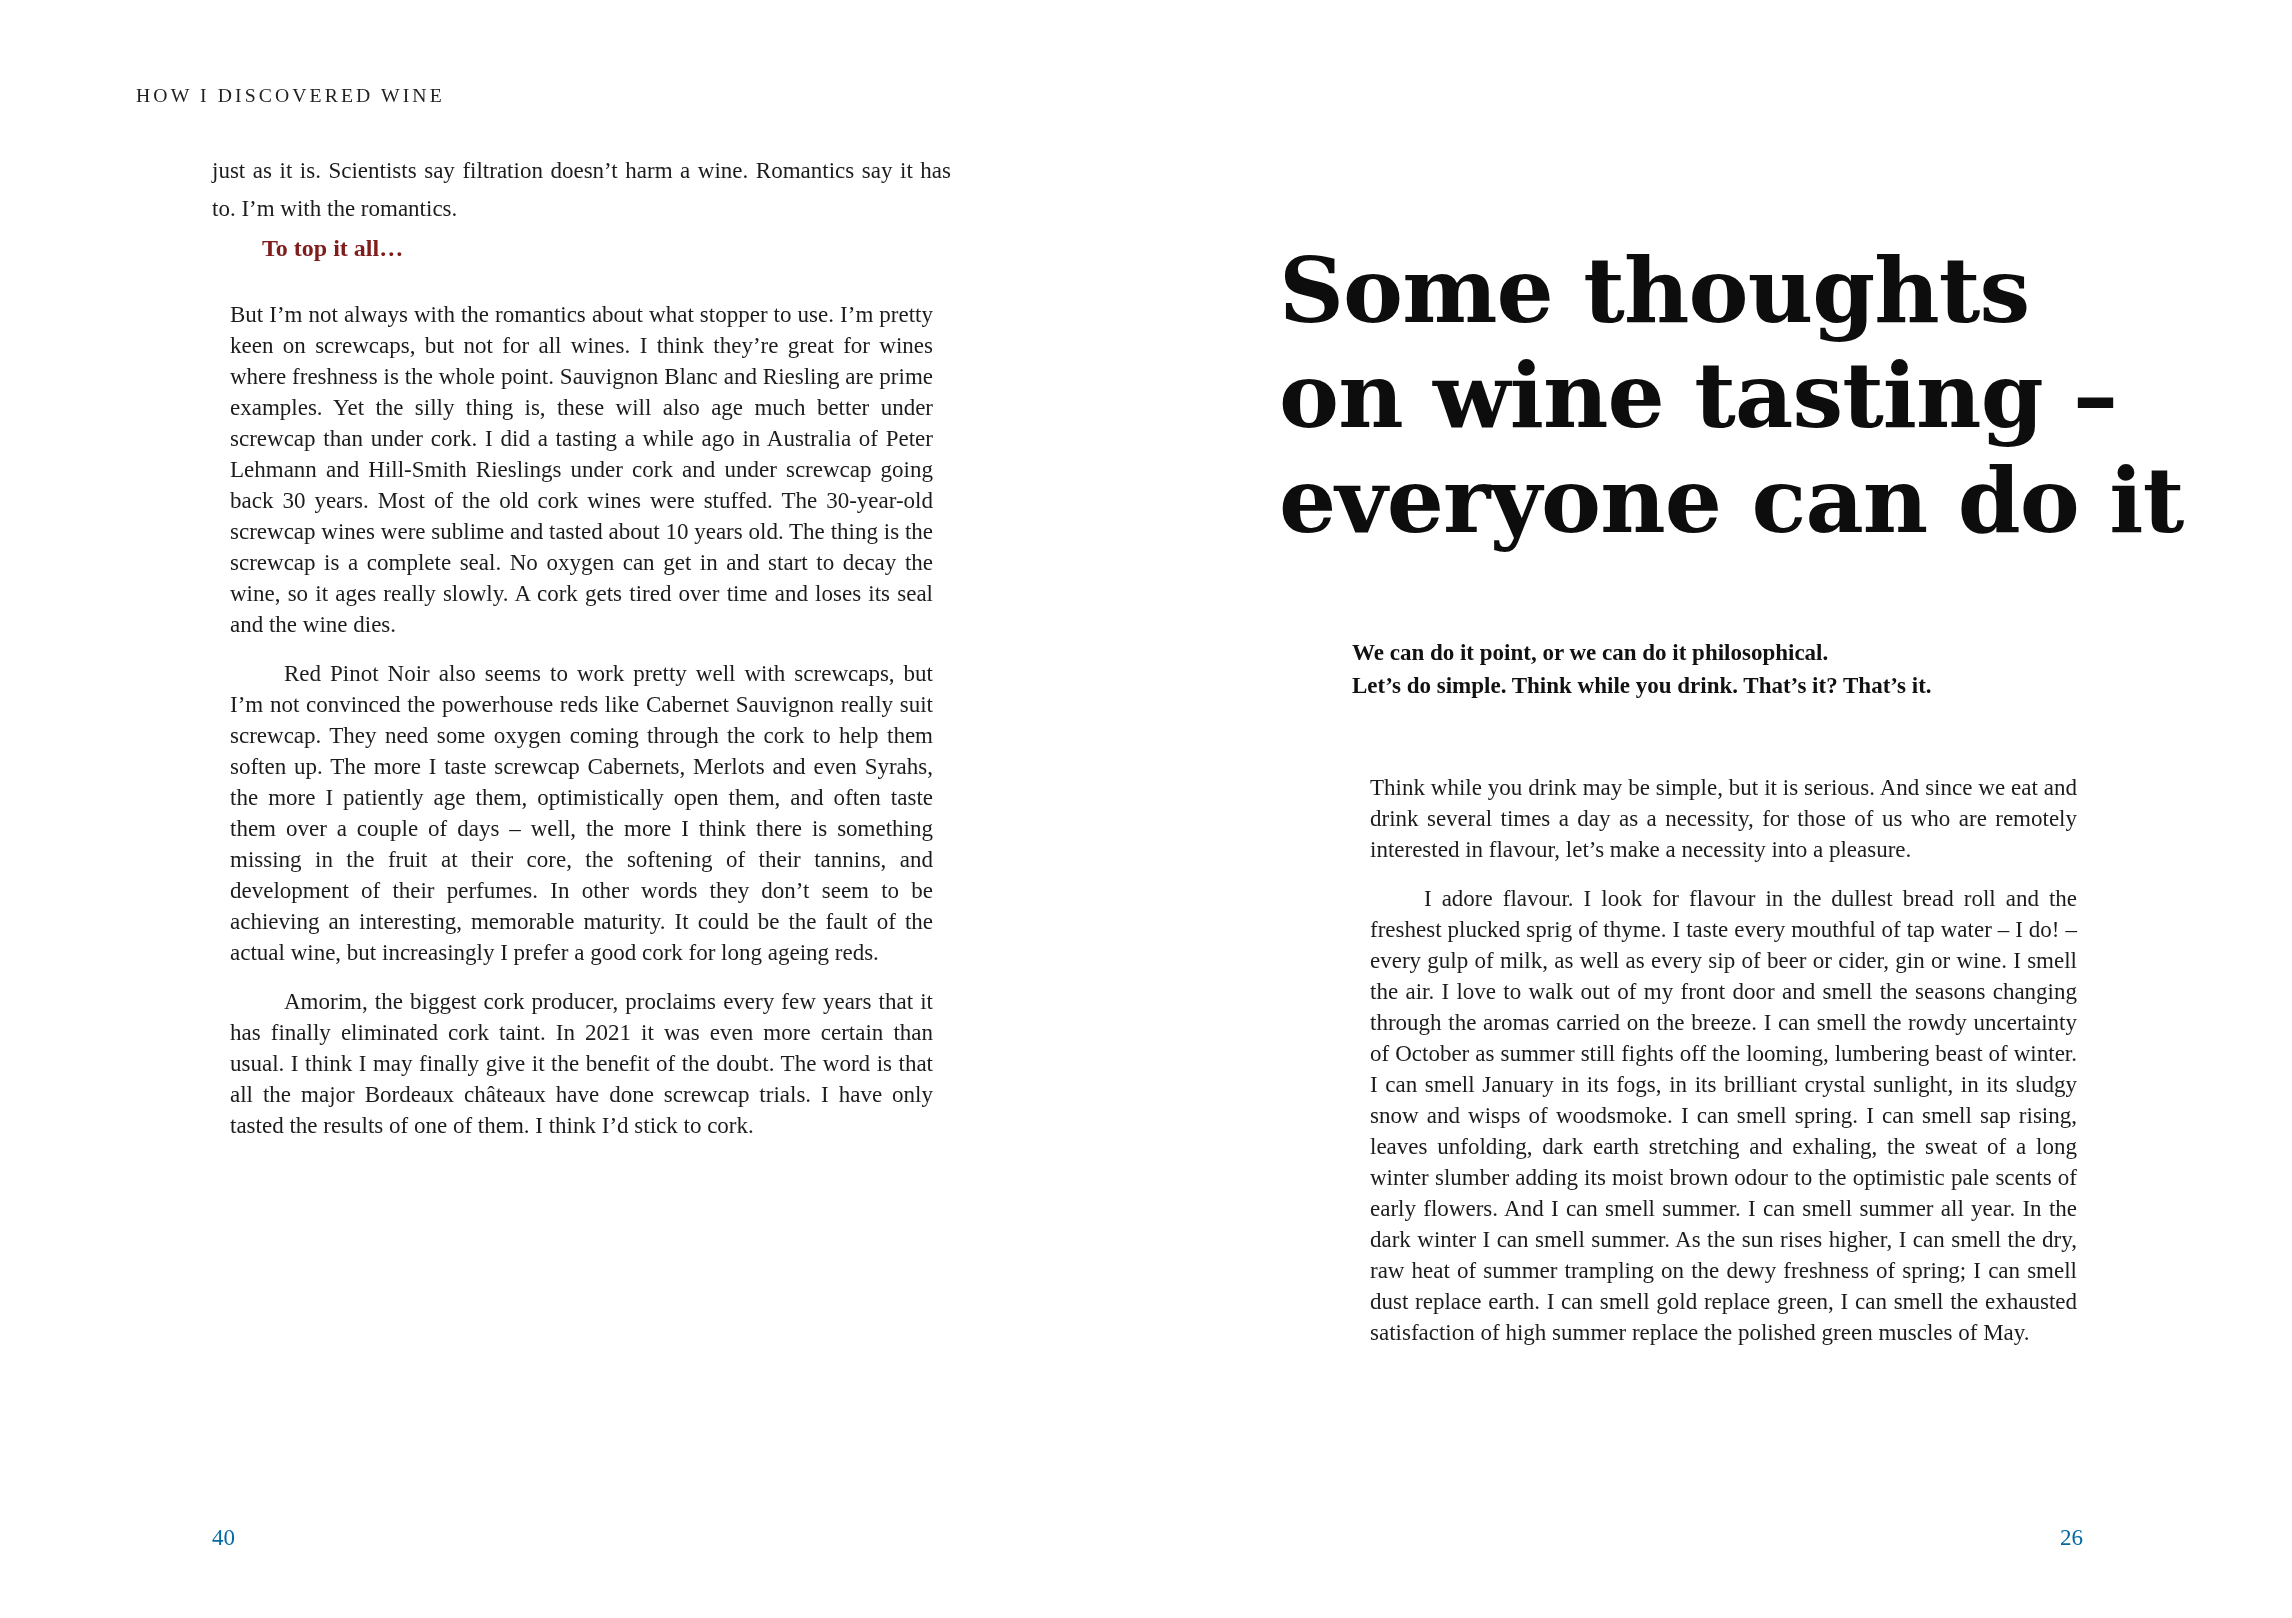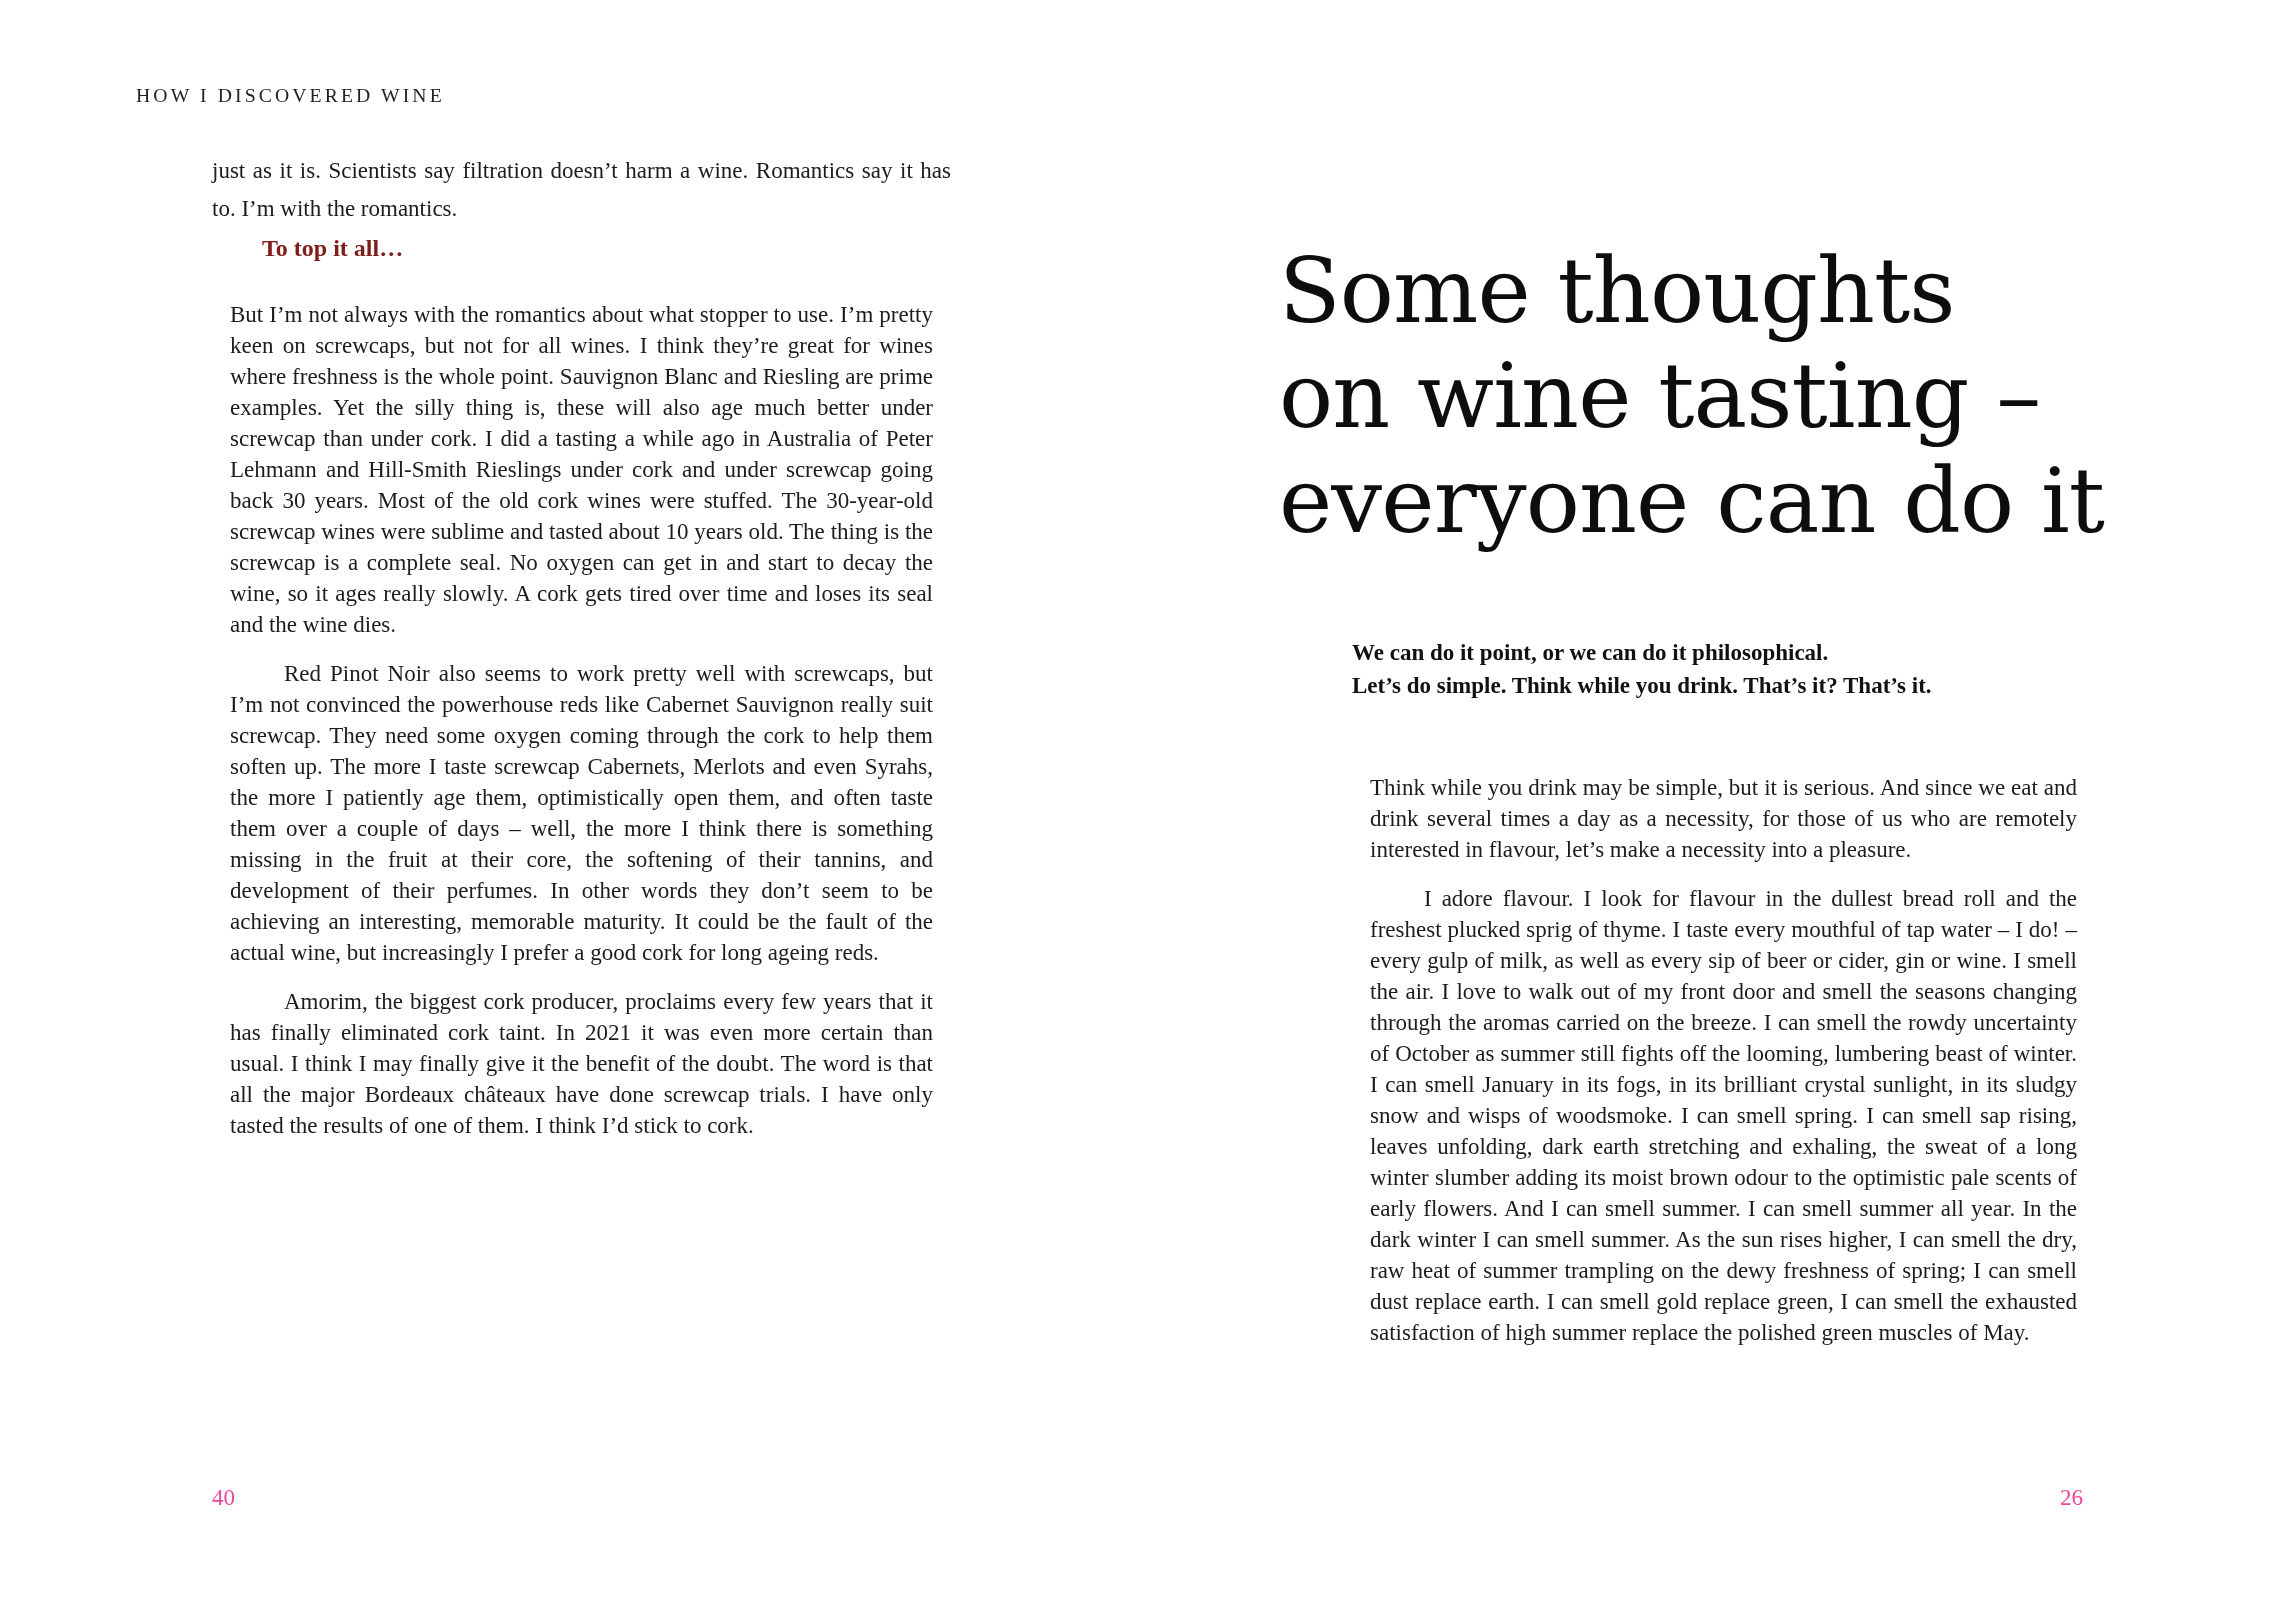--- a/index.html
+++ b/index.html
@@ -28,29 +28,29 @@
     font-size:24px; font-weight:bold; color:#7f1d1d;
     white-space:nowrap;
   }
   .left-body {
     position:absolute; left:212px; top:281px; width:739px;
     font-size:23px; line-height:31px; text-align:justify;
   }
   .left-body p, .right-body p { margin:18px; }
   .left-body p + p, .right-body p + p { text-indent:54px; }
 
-  .pagenum { position:absolute; font-size:23px; color:#ec4899; }
+  .pagenum { position:absolute; font-size:23px; color:#0369a1;margin-top:40px; }
   .pagenum-left  { left:212px;  top:1485px; }
   .pagenum-right { left:2060px; top:1485px; }
 
   
   .chapter-title {
     position:absolute; left:1279px; top:238px;
     font-family:"DejaVu Serif", serif;
-    font-weight:normal;
+    font-weight:bold;
     font-size:90px; line-height:105px;
     color:#0d0d0d;
     white-space:pre-line;
     letter-spacing:-0.9px;
   }
   .standfirst {
     position:absolute; left:1352px; top:636px; width:806px;
     font-weight:bold; font-size:23px; line-height:33px;
     color:#111;
     white-space:pre-line;

